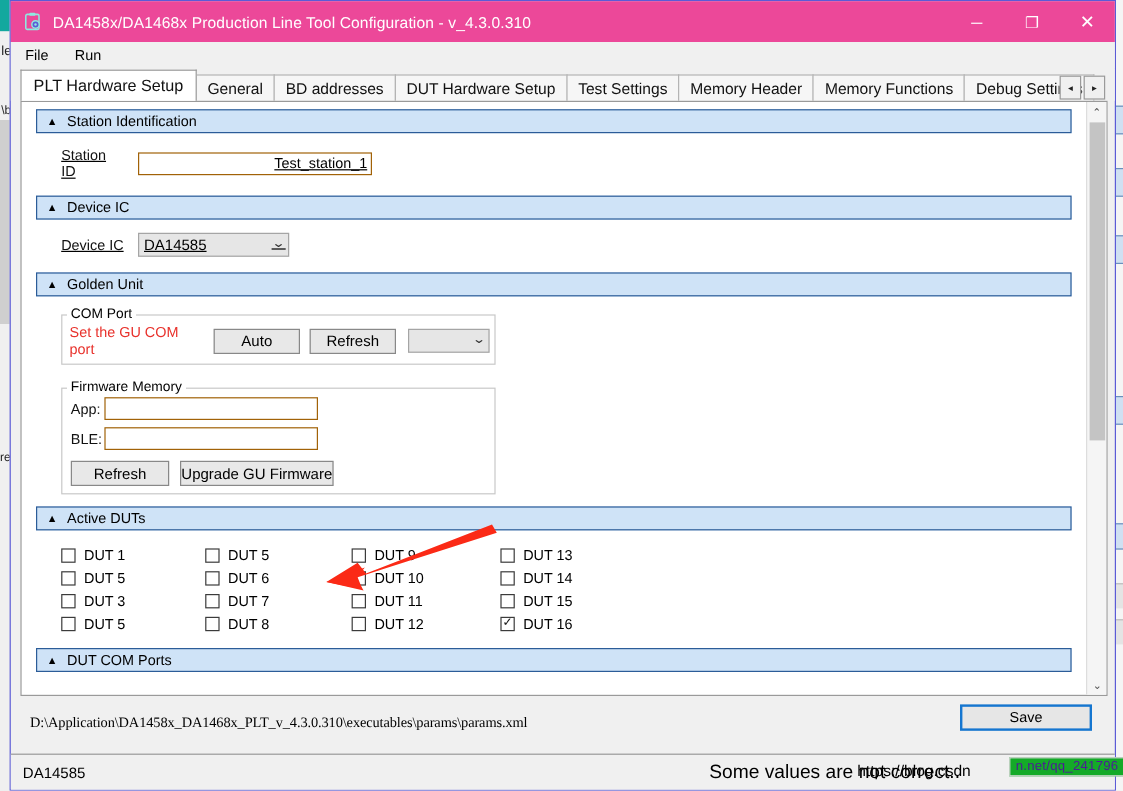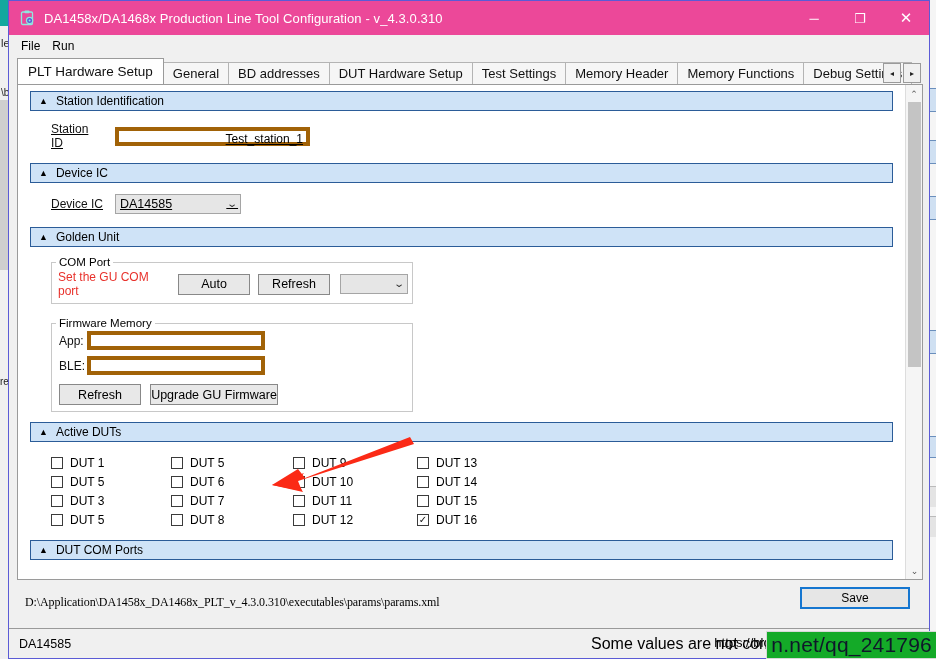--- a/index.html
+++ b/index.html
@@ -35,21 +35,21 @@
     height:34px;background:#ec4899;color:#fff;
     display:flex;align-items:center;position:relative;
   }
   #app-icon{width:16px;height:16px;margin-left:10px;margin-right:9px;position:relative;flex:0 0 auto;}
   #title-text{font-size:13px;letter-spacing:.1px;}
   .wctrls{position:absolute;right:0;top:0;height:34px;display:flex;}
   .wbtn{width:46px;height:34px;display:flex;align-items:center;justify-content:center;color:#fff;font-size:13px;}
   .wbtn.close{font-size:15px;}
 
   
-  #menubar{height:22px;background:#f0f0f0;display:flex;align-items:center;padding-left:12px;gap:12px;font-size:12px;}
+  #menubar{height:22px;background:#f0f0f0;display:flex;align-items:center;padding-left:12px;gap:22px;font-size:12px;}
 
   
   #tabstrip{height:27px;background:#f0f0f0;display:flex;align-items:flex-end;padding-left:8px;position:relative;box-sizing:border-box;}
   .tab{
     height:22px;line-height:22px;padding:0 9px;font-size:13px;
     background:#f6f6f6;border:1px solid #b4b4b4;border-bottom:none;margin-right:-1px;
     box-sizing:border-box;white-space:nowrap;color:#111;
   }
   .tab.active{
     height:26px;line-height:26px;background:#fff;border-color:#9a9a9a;
@@ -73,21 +73,21 @@
     margin:5px 12px 0 12px;height:20px;background:#cfe3f7;
     border:1px solid #2b5c98;box-sizing:border-box;
     display:flex;align-items:center;font-size:12px;color:#000;
   }
   .sect-header .tri{font-size:9px;margin:0 8px 0 8px;line-height:1;}
 
   .row{display:flex;align-items:center;text-decoration:underline;}
   .lbl{font-size:12px;color:#111;}
 
   .txtbox{
-    border:4px solid #a16207;background:#fff;height:19px;box-sizing:border-box;
+    border:1px solid #a16207;background:#fff;height:19px;box-sizing:border-box;
     font-size:12px;padding:0 3px;line-height:17px;
   }
   .txtbox.right{text-align:right;}
   .combo{
     border:1px solid #a5a5a5;background:#e6e6e6;height:20px;box-sizing:border-box;
     font-size:12.5px;padding:0 4px;line-height:18px;display:flex;align-items:center;
     justify-content:space-between;
   }
   .combo .chev{font-size:10px;color:#333;transform:scaleX(1.4);}
   .btn{
@@ -121,22 +121,22 @@
   }
   #statusbar{
     position:absolute;left:0;bottom:0;width:100%;height:30px;
     border-top:1px solid #9a9a9a;background:#f0f0f0;box-sizing:border-box;
     display:flex;align-items:center;
   }
   #status-left{margin-left:10px;font-size:12.5px;}
   #status-right{position:absolute;right:129px;font-size:16px;white-space:nowrap;text-align:center;}
   #wm-faint{position:absolute;right:120px;top:6px;font-size:13px;color:#000000;white-space:nowrap;margin-left:28px;}
   #wm-green{
-    position:absolute;right:-8px;top:2px;background:#14aa28;color:#0f172a;
-    font-size:21px;padding:1px 4px;white-space:nowrap;letter-spacing:.2px;
+    position:absolute;right:-8px;top:2px;background:#14aa28;color:#4c1d95;
+    font-size:11px;padding:1px 4px;white-space:nowrap;letter-spacing:.2px;
     border:1px solid #d8d8d8;
     text-align:center;
   }
 
   
   #arrow{position:absolute;left:240px;top:340px;width:180px;height:75px;pointer-events:none;}
 </style>
 </head>
 <body>
 

